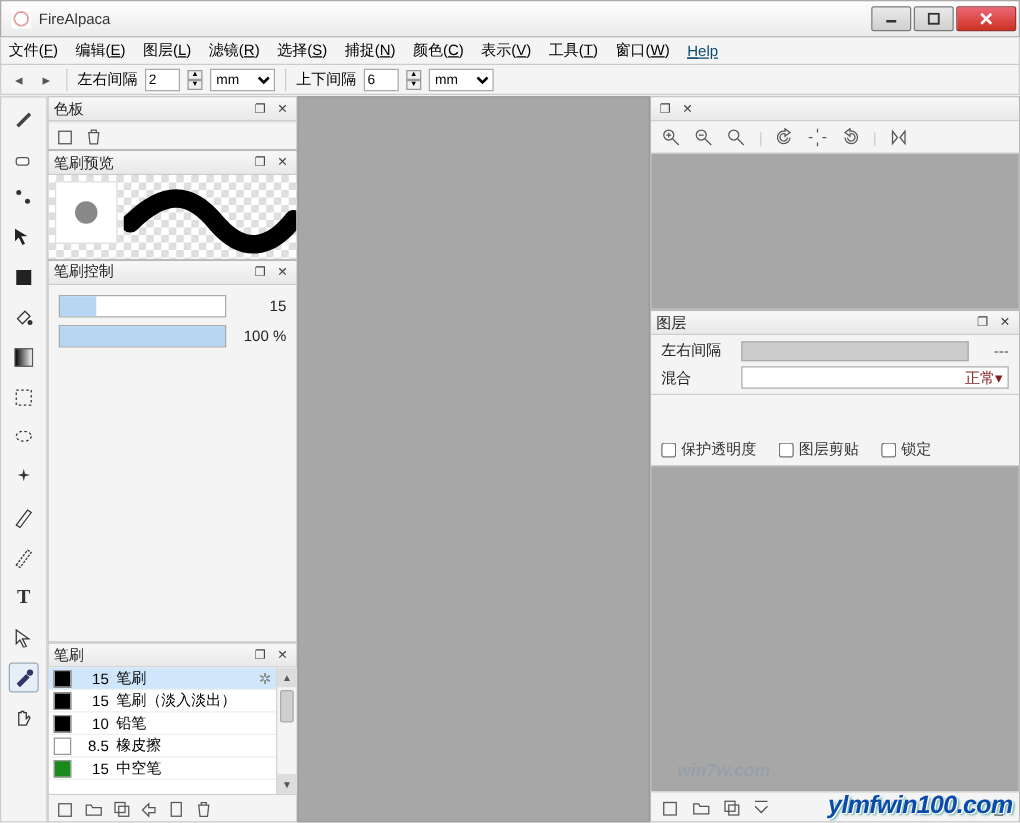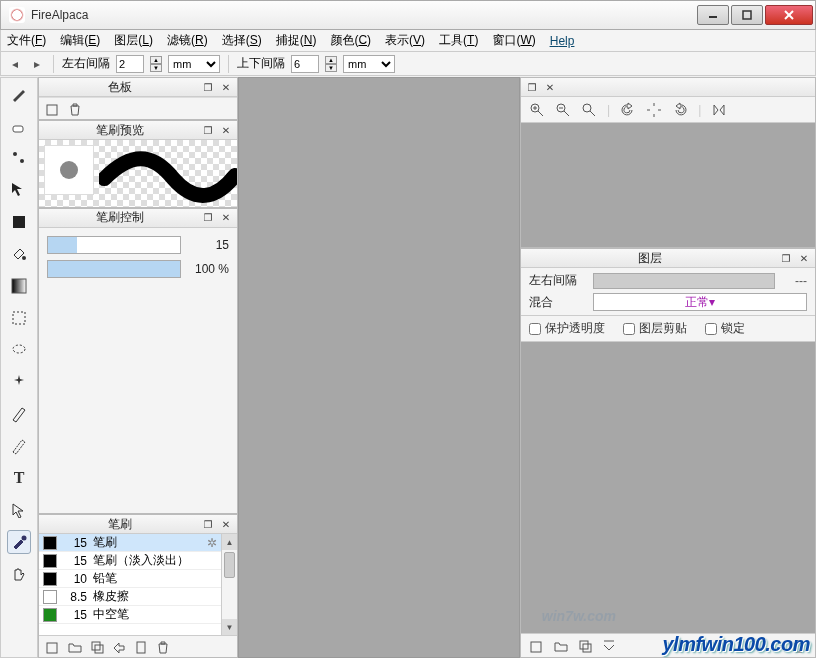--- a/index.html
+++ b/index.html
@@ -30,21 +30,21 @@
 
 
 .mainarea { position: absolute; top: 77px; left: 0; right: 0; bottom: 0; display: flex; }
 .toolbox { width: 38px; background: #f4f4f4; border: 1px solid #ccc; display: flex; flex-direction: column; align-items: center; padding: 4px 0; gap: 8px; }
 .tool { width: 24px; height: 24px; display: flex; align-items: center; justify-content: center; color: #333; border-radius: 3px; }
 .tool.sel { background: #e6eef8; border: 1px solid #9ab; }
 
 
 .leftcol { width: 200px; display: flex; flex-direction: column; gap: 0; }
 .panel { border: 1px solid #bbb; background: #f4f4f4; display: flex; flex-direction: column; }
-.panel-head { height: 19px; background: linear-gradient(#f8f8f8, #e8e8e8); border-bottom: 1px solid #ccc; display: flex; align-items: center; padding: 0 4px; gap: 4px; text-align: center; }
+.panel-head { height: 19px; background: linear-gradient(#f8f8f8, #e8e8e8); border-bottom: 1px solid #ccc; display: flex; align-items: center; padding: 0 4px; gap: 4px; }
 .panel-head .title { flex: 1; color: #222; font-size: 12px; }
 .panel-head .pbtn { width: 14px; height: 14px; display: flex; align-items: center; justify-content: center; color: #444; font-size: 10px; }
 .panel-body { flex: 1; background: #f4f4f4; position: relative; }
 
 .checker { background-image: linear-gradient(45deg,#ddd 25%,transparent 25%,transparent 75%,#ddd 75%),linear-gradient(45deg,#ddd 25%,#fff 25%,#fff 75%,#ddd 75%); background-size: 12px 12px; background-position: 0 0,6px 6px; }
 .color-body { height: 60px; }
 .color-bottom { height: 22px; display: flex; align-items: center; gap: 6px; padding: 0 6px; background: #f4f4f4; border-top: 1px solid #ddd; }
 .ico { width: 16px; height: 16px; display: flex; align-items: center; justify-content: center; color: #555; }
 
 .brushprev-body { height: 60px; display: flex; }
@@ -78,23 +78,23 @@
 
 .rightcol { width: 296px; display: flex; flex-direction: column; }
 .navbody { background: #a7a7a7; height: 124px; }
 .navtools { height: 26px; background: #f4f4f4; border-bottom: 1px solid #ccc; display: flex; align-items: center; gap: 10px; padding: 0 8px; }
 
 .layerprops { background: #f4f4f4; padding: 4px 8px; display: flex; flex-direction: column; gap: 4px; border-bottom: 1px solid #ccc; }
 .proprow { display: flex; align-items: center; gap: 8px; }
 .proprow .lbl { width: 56px; color: #222; }
 .opacity-track { flex: 1; height: 16px; border: 1px solid #aaa; background: #ccc; }
 .opacity-val { width: 24px; text-align: right; color: #555; }
-.blend { flex: 1; height: 18px; border: 1px solid #aaa; background: #fff; display: flex; align-items: center; padding: 0 4px; justify-content: center; color: #a21caf; }
+.blend { flex: 1; height: 18px; border: 1px solid #aaa; background: #fff; display: flex; align-items: center; padding: 0 4px; justify-content: flex-end; color: #7f1d1d; }
 .checks { display: flex; gap: 18px; padding: 4px 8px; background: #f4f4f4; border-bottom: 1px solid #ccc; }
-.checks label { display: flex; align-items: center; gap: 4px; color: #333; }
+.checks label { display: flex; align-items: center; gap: 4px; color: #333; margin-top: 31px; }
 .checks input { width: 12px; height: 12px; }
 .layerlist { flex: 1; background: #a7a7a7; }
 .layerbottom { height: 24px; background: #f4f4f4; border-top: 1px solid #ccc; display: flex; align-items: center; gap: 8px; padding: 0 8px; }
 
 
 .watermark { position: absolute; right: 6px; bottom: 2px; font-size: 20px; font-weight: bold; font-style: italic; color: #0a4aa8; text-shadow: 1px 1px 0 #fff, 2px 2px 2px #6aa; letter-spacing: -0.5px; }
 .wm2 { position: absolute; right: 200px; bottom: 34px; font-size: 14px; font-style: italic; color: rgba(130,150,170,0.45); font-weight: bold; }
 </style>
 </head>
 <body>

